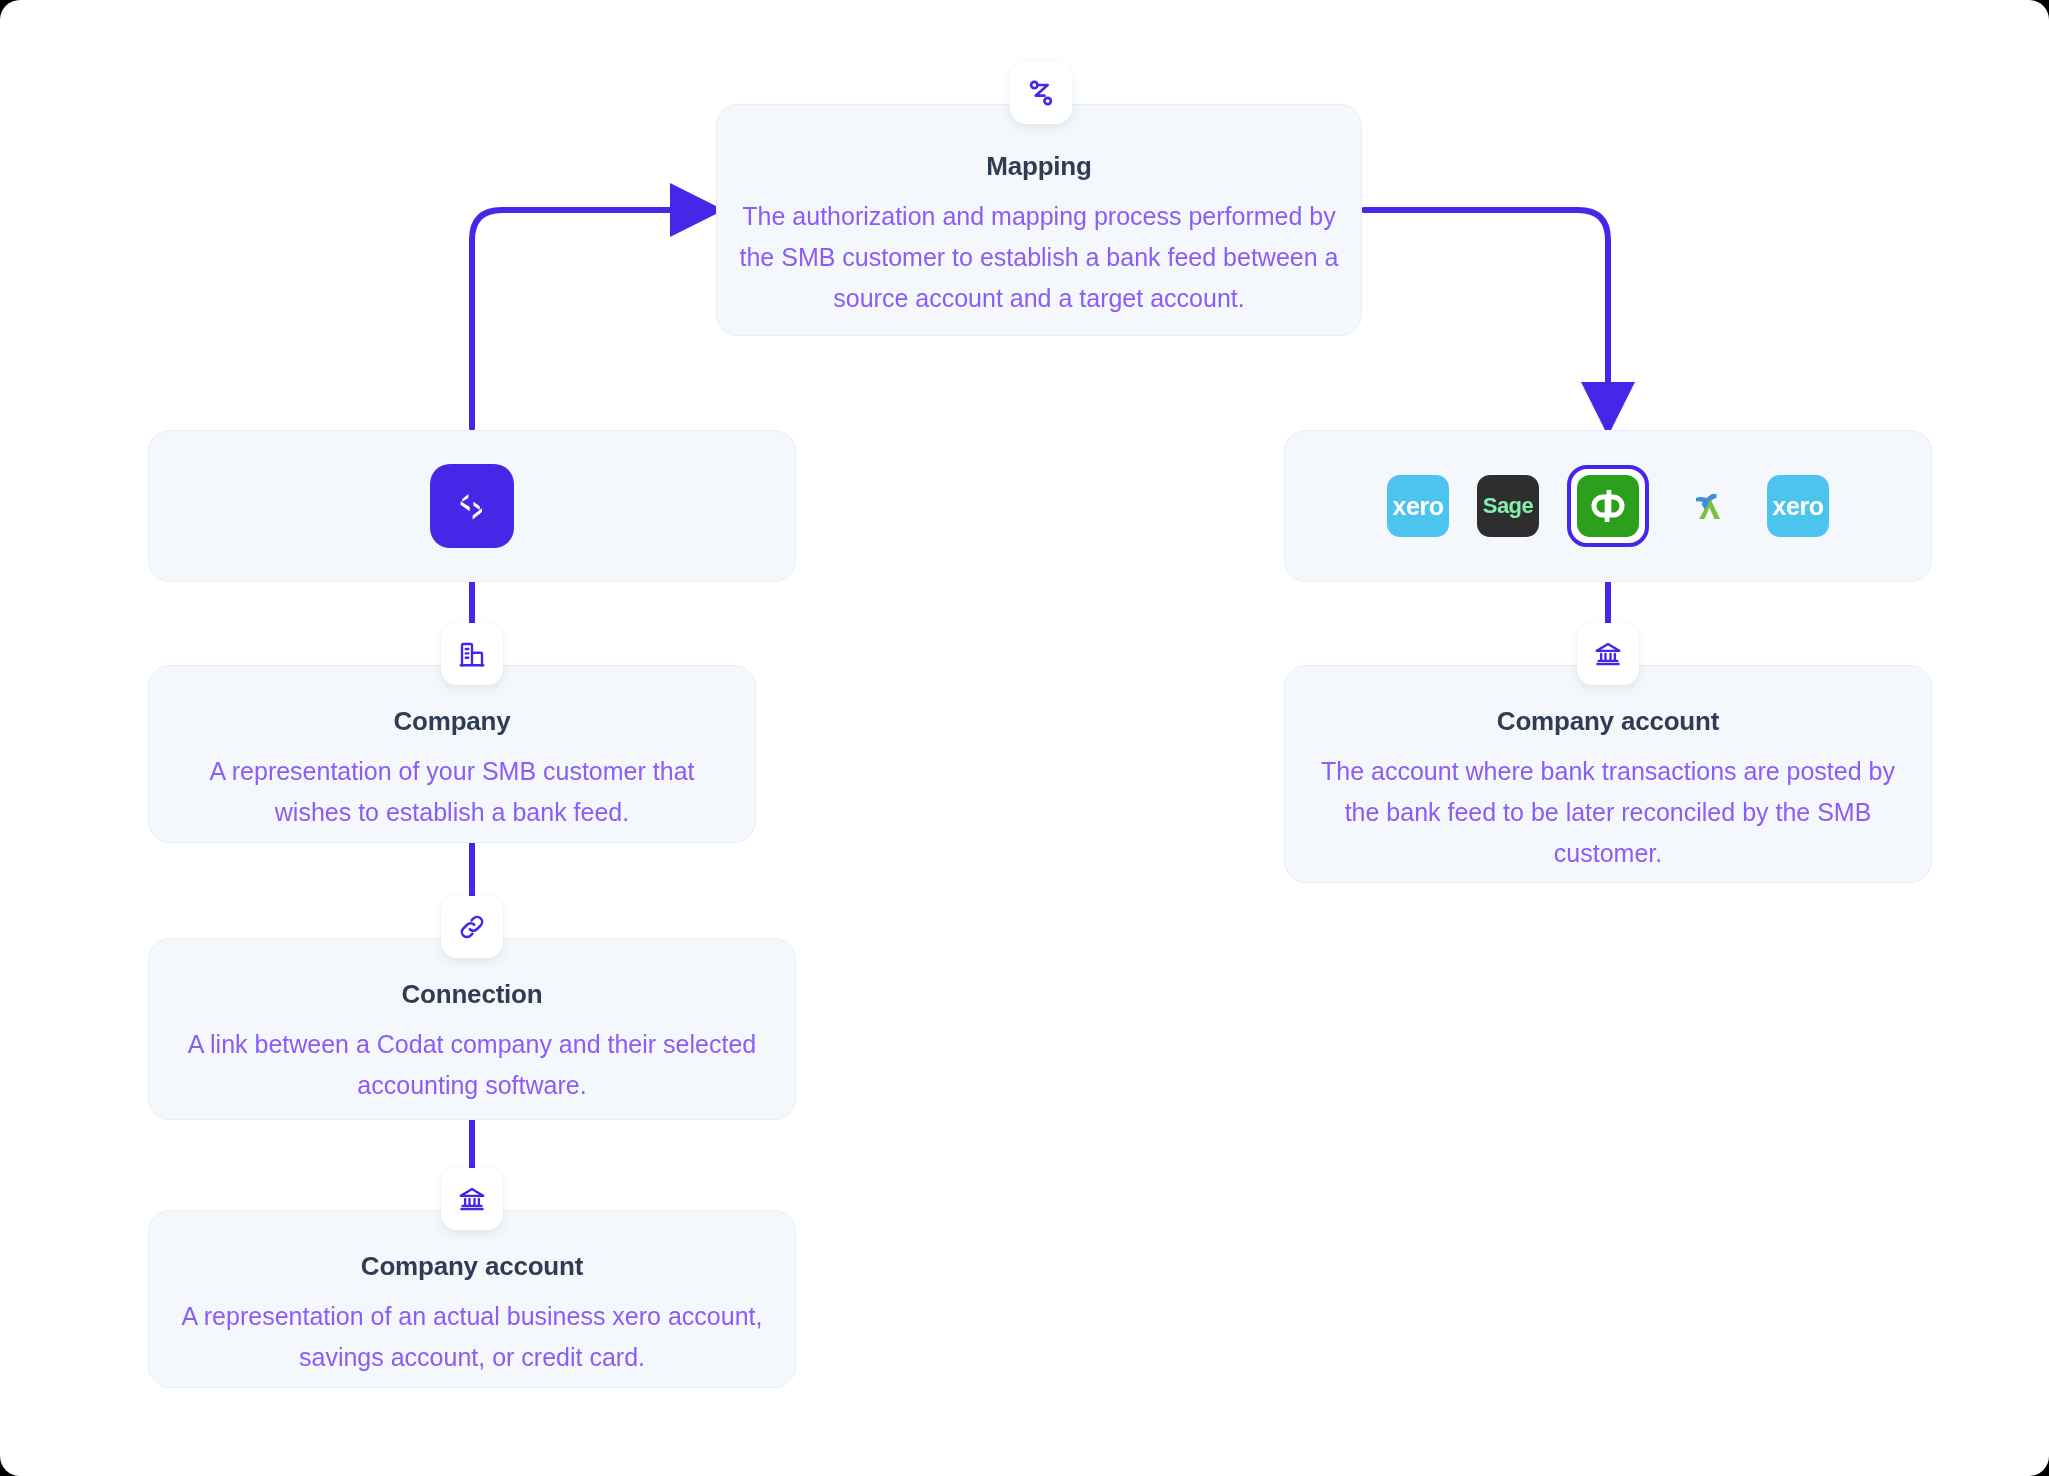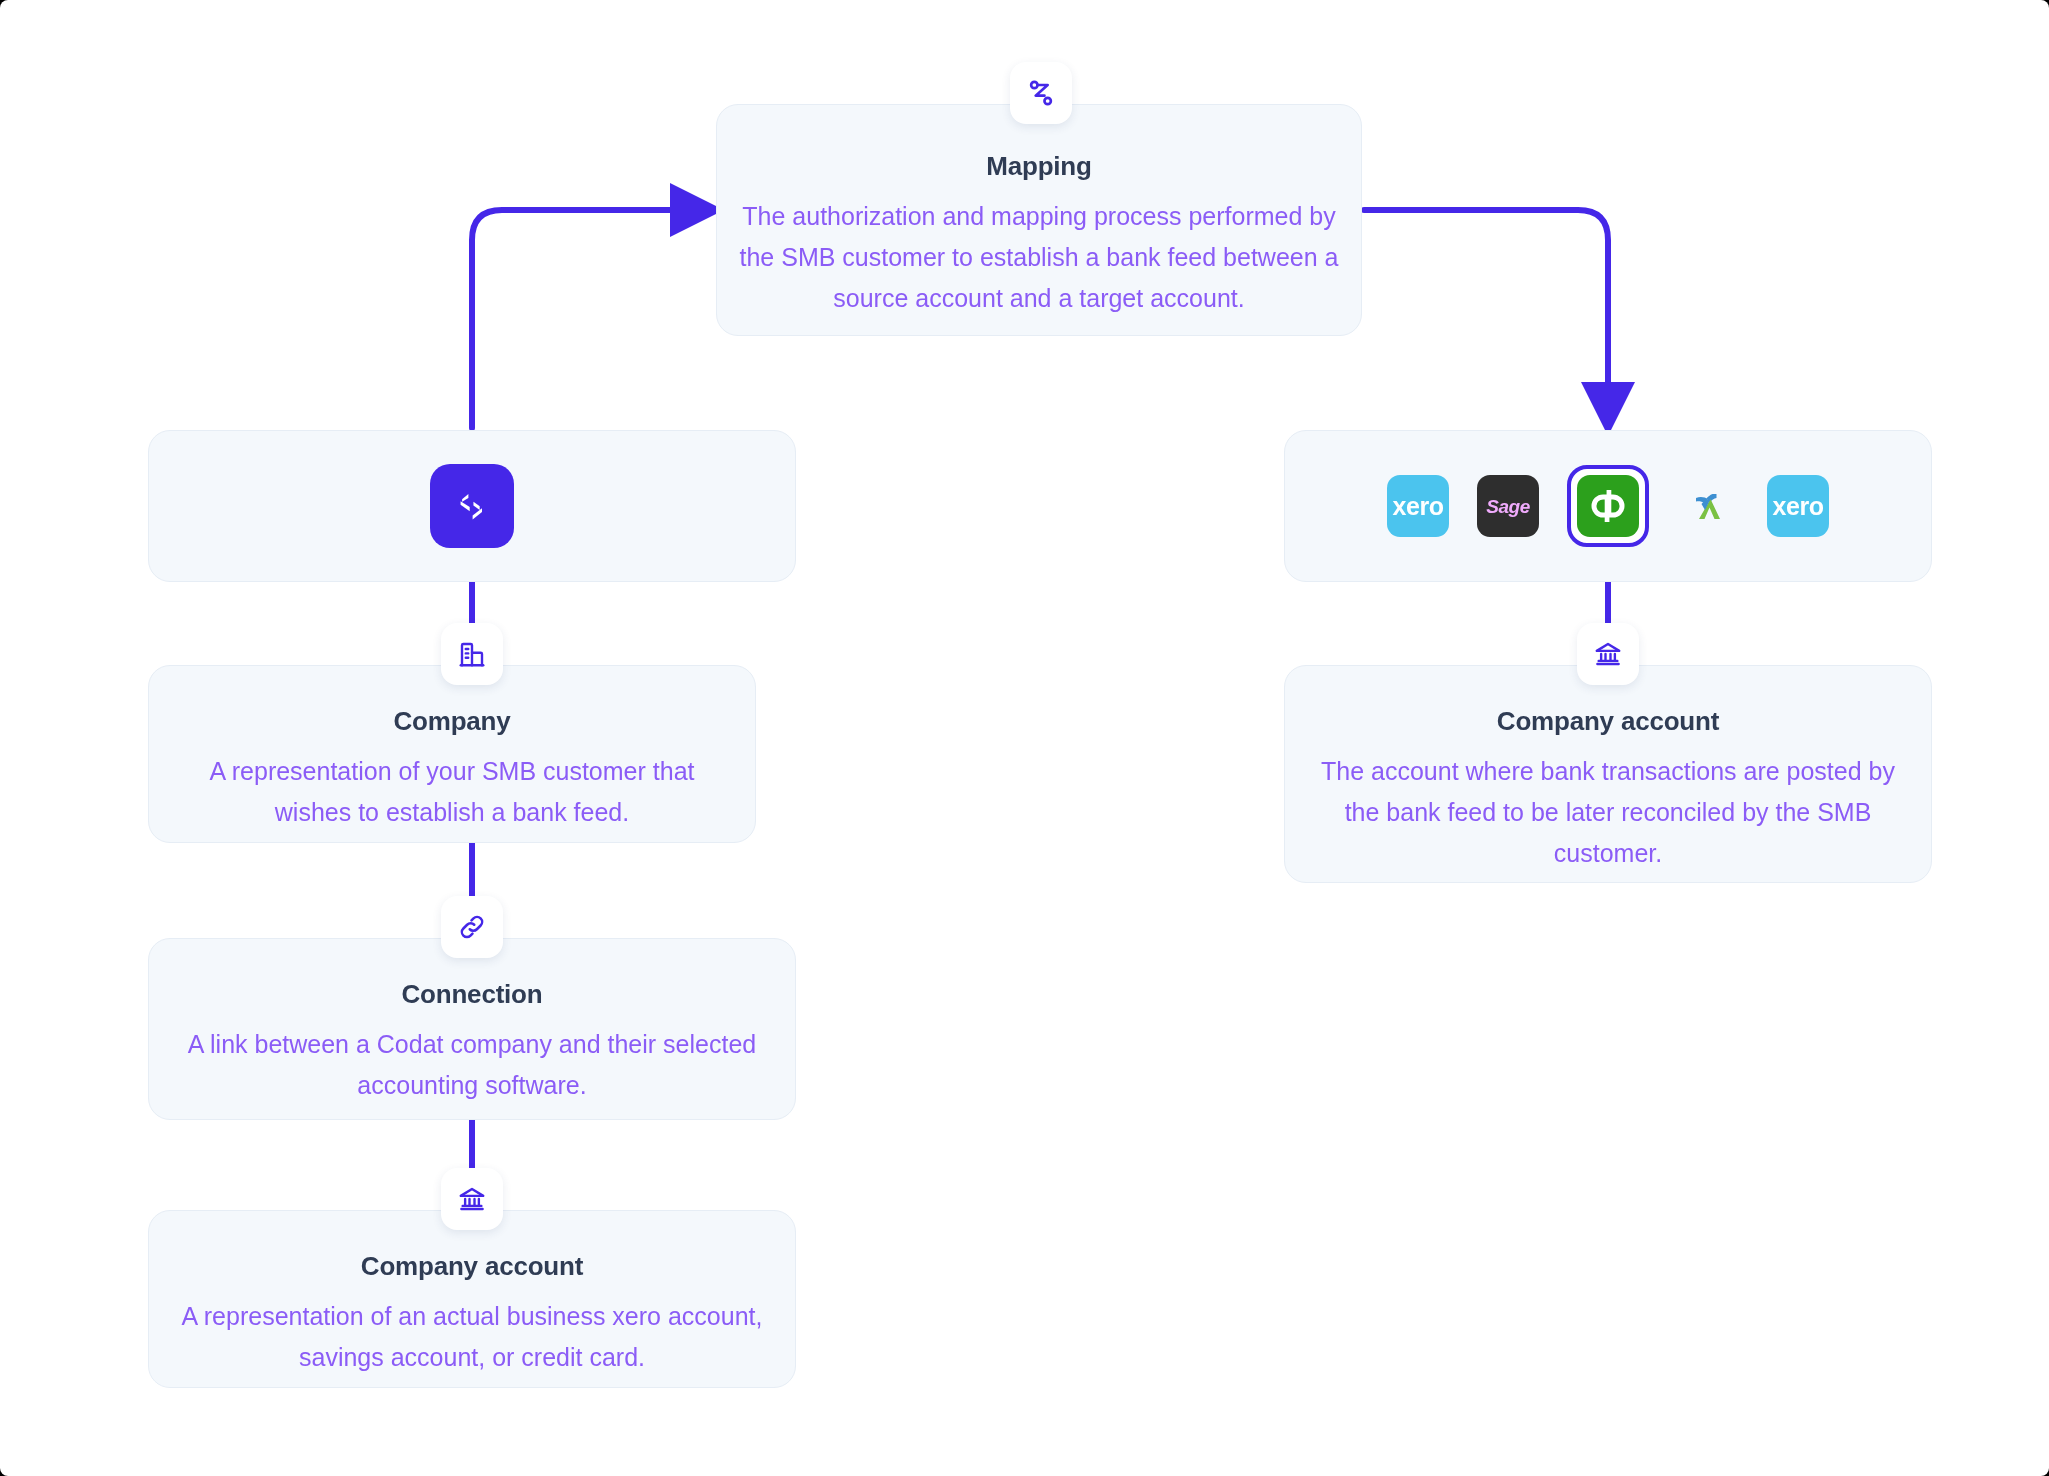--- a/index.html
+++ b/index.html
@@ -10,21 +10,21 @@
   body {
     width: 2049px;
     height: 1476px;
     overflow: hidden;
   }
   .page {
     position: relative;
     width: 2049px;
     height: 1476px;
     background: #ffffff;
-    border-radius: 8px;
+    border-radius: 20px;
     overflow: hidden;
     font-family: "Liberation Sans", sans-serif;
   }
 
   
   .wires {
     position: absolute;
     left: 0;
     top: 0;
     width: 2049px;
@@ -138,21 +138,21 @@
   .logo-fa    { background: #f4f8fc; }
 
   .logo-text {
     font-family: "Liberation Sans", sans-serif;
     font-weight: bold;
     font-size: 20px;
     letter-spacing: -0.5px;
     line-height: 1;
   }
   .xero-text { color: #ffffff; font-size: 25px; }
-  .sage-text { color: #f0abfc; font-size: 19px; font-style: italic; }
+  .sage-text { color: #86efac; font-size: 22px; }
 
   
   .tile-selected {
     width: 82px;
     height: 82px;
     border-radius: 20px;
     border: 4px solid #4527e8;
     background: #ffffff;
     display: flex;
     align-items: center;

